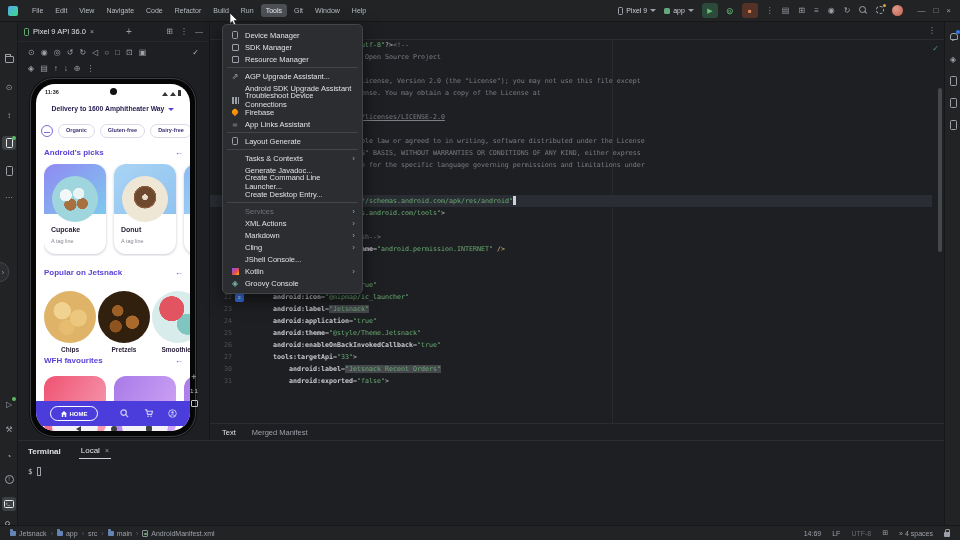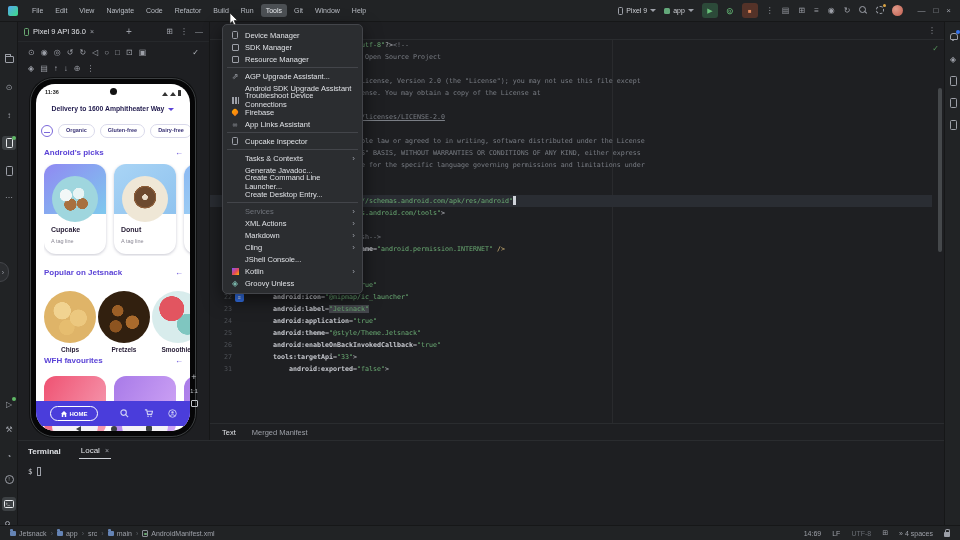--- a/index.html
+++ b/index.html
@@ -608,20 +608,24 @@
         </div>
         <div class="cl">
           <span class="ln">26</span>
           <span class="ct"><span class="tk-p">        </span><span class="tk-a">android:enableOnBackInvokedCallback</span><span class="tk-p">=</span><span class="tk-s">"true"</span></span>
         </div>
         <div class="cl">
           <span class="ln">27</span>
           <span class="ct"><span class="tk-p">        </span><span class="tk-a">tools:targetApi</span><span class="tk-p">=</span><span class="tk-s">"33"</span><span class="tk-p">&gt;</span></span>
         </div>
         <div class="cl">
+          <span class="ln">30</span>
+          <span class="ct"><span class="tk-p">            </span><span class="tk-a">android:label</span><span class="tk-p">=</span><span class="tk-h">"Jetsnack Recent Orders"</span></span>
+        </div>
+        <div class="cl">
           <span class="ln">31</span>
           <span class="ct"><span class="tk-p">            </span><span class="tk-a">android:exported</span><span class="tk-p">=</span><span class="tk-s">"false"</span><span class="tk-p">&gt;</span></span>
         </div>
       </div>
     <div id="ed-scroll"></div>
     <div id="ed-bottom">
       <span class="ebt active">Text</span>
       <span class="ebt">Merged Manifest</span>
     </div>
   </div>
@@ -741,21 +745,21 @@
         <span class="tm-icon">
           <span class="mi mi-app-links">∞</span>
         </span>
         <span>App Links Assistant</span>
       </div>
       <div class="tm-sep"></div>
       <div class="tm-row">
         <span class="tm-icon">
           <span class="mi mi-layout-inspector"></span>
         </span>
-        <span>Cupcake Inspector</span>
+        <span>Layout Generate</span>
       </div>
       <div class="tm-sep"></div>
       <div class="tm-row">
         <span class="tm-icon"></span>
         <span>Tasks &amp; Contexts</span>
         <span class="tm-arrow">›</span>
       </div>
       <div class="tm-row">
         <span class="tm-icon"></span>
         <span>Generate Javadoc...</span>
@@ -797,21 +801,21 @@
         <span class="tm-icon">
           <span class="mi mi-kotlin"></span>
         </span>
         <span>Kotlin</span>
         <span class="tm-arrow">›</span>
       </div>
       <div class="tm-row">
         <span class="tm-icon">
           <span class="mi mi-groovy">◈</span>
         </span>
-        <span>Groovy Unless</span>
+        <span>Groovy Console</span>
       </div>
     </div>
 
   <svg id="mouse-cursor" width="9" height="13" viewBox="0 0 9 13">
     <path d="M1 0 L1 10.5 L3.4 8.2 L4.8 12 L6.6 11.2 L5.2 7.6 L8.4 7.4 Z" fill="#fff" stroke="#222" stroke-width="0.7"></path>
   </svg>
 
 </div>
 
 </body></html>

